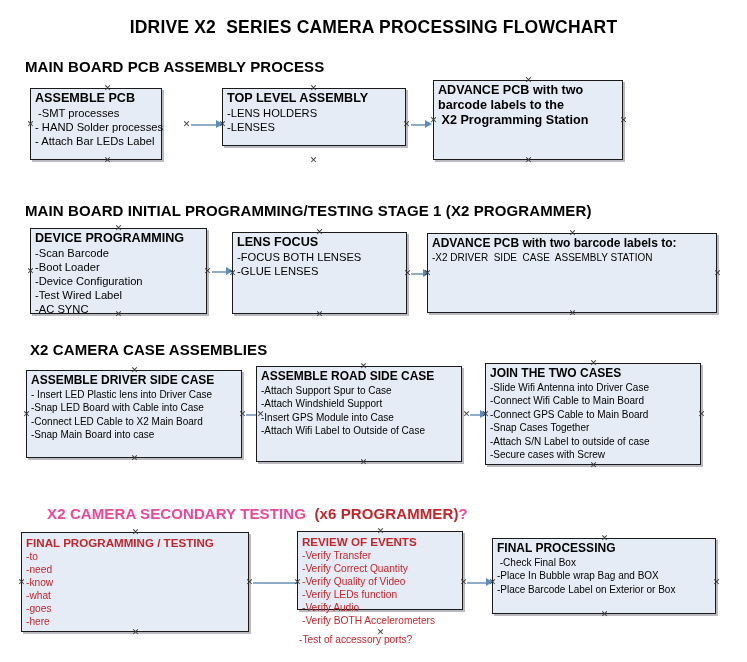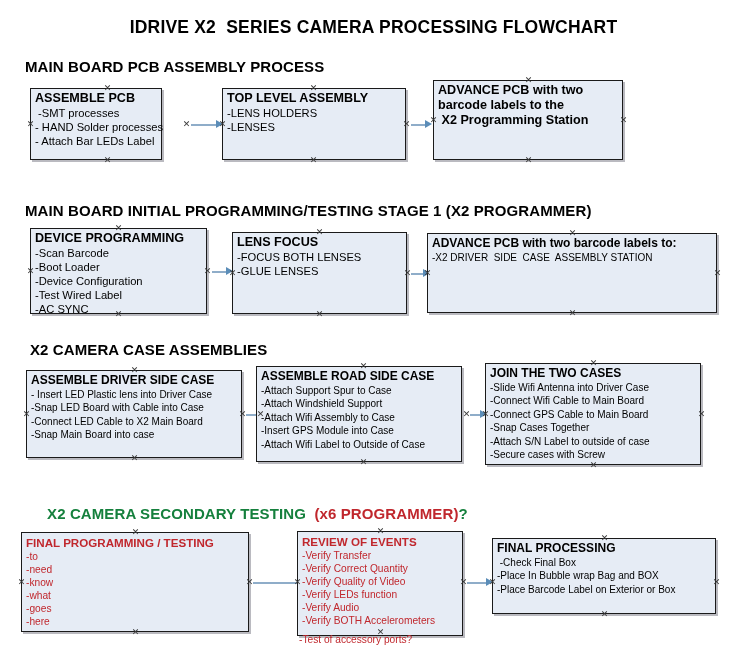--- a/index.html
+++ b/index.html
@@ -34,21 +34,21 @@
   }
 
   .section-head {
     position: absolute;
     font-size: 15px;
     font-weight: bold;
     white-space: pre;
     letter-spacing: .1px;
   }
   .section-head .red-part { color: #c0272d; }
-  .section-head .blk-part { color: #15803d; }
+  .section-head .blk-part { color: #ec4899; }
 
   
   .fbox {
     position: absolute;
     box-sizing: border-box;
     background: #e6ecf5;
     border: 1.2px solid #1a1a1a;
     box-shadow: 2px 2px 0 0 rgba(130,130,140,0.55);
     padding: 2px 0 0 4px;
   }
@@ -124,21 +124,21 @@
     <span class="bl">- Attach Bar LEDs Label</span>
   </div>
   <span class="hx" style="left:103px; top:84px;"></span>
   <span class="hx" style="left:103px; top:156px;"></span>
   <span class="hx" style="left:26px; top:120px;"></span>
   <span class="hx" style="left:182px; top:120px;"></span>
 
   <div class="conn" style="left:191px; top:124px; width:28px;"></div>
   <div class="arrow-head" style="left:216px; top:120px;"></div>
 
-  <div class="fbox" style="left:222px; top:88px; width:184px; height:72px;">
+  <div class="fbox" style="left:222px; top:88px; width:184px; height:58px;">
     <span class="bt">TOP LEVEL ASSEMBLY</span>
     <span class="bl">-LENS HOLDERS</span>
     <span class="bl">-LENSES</span>
   </div>
   <span class="hx" style="left:309px; top:84px;"></span>
   <span class="hx" style="left:309px; top:156px;"></span>
   <span class="hx" style="left:218px; top:120px;"></span>
   <span class="hx" style="left:402px; top:120px;"></span>
 
   <div class="conn" style="left:411px; top:124px; width:16px;"></div>
@@ -208,21 +208,20 @@
   <span class="hx" style="left:22px; top:410px;"></span>
   <span class="hx" style="left:238px; top:410px;"></span>
 
   <div class="conn" style="left:246px; top:414px; width:12px;"></div>
   <div class="arrow-head" style="left:256px; top:410px;"></div>
 
   <div class="fbox small" style="left:256px; top:366px; width:206px; height:96px;">
     <span class="bt">ASSEMBLE ROAD SIDE CASE</span>
     <span class="bl">-Attach Support Spur to Case</span>
     <span class="bl">-Attach Windshield Support</span>
-    <span class="bl">-Attach Wifi Assembly to Case</span>
     <span class="bl">-Insert GPS Module into Case</span>
     <span class="bl">-Attach Wifi Label to Outside of Case</span>
   </div>
   <span class="hx" style="left:359px; top:362px;"></span>
   <span class="hx" style="left:359px; top:458px;"></span>
   <span class="hx" style="left:256px; top:410px;"></span>
   <span class="hx" style="left:462px; top:410px;"></span>
 
   <div class="conn" style="left:470px; top:414px; width:12px;"></div>
   <div class="arrow-head" style="left:480px; top:410px;"></div>
@@ -254,21 +253,21 @@
     <span class="bl">-goes</span>
     <span class="bl">-here</span>
   </div>
   <span class="hx" style="left:131px; top:528px;"></span>
   <span class="hx" style="left:131px; top:628px;"></span>
   <span class="hx" style="left:17px; top:578px;"></span>
   <span class="hx" style="left:245px; top:578px;"></span>
 
   <div class="conn" style="left:253px; top:582px; width:48px;"></div>
 
-  <div class="fbox tiny red" style="left:297px; top:531px; width:166px; height:105px;">
+  <div class="fbox tiny red" style="left:297px; top:531px; width:166px; height:79px;">
     <span class="bt">REVIEW OF EVENTS</span>
     <span class="bl">-Verify Transfer</span>
     <span class="bl">-Verify Correct Quantity</span>
     <span class="bl">-Verify Quality of Video</span>
     <span class="bl">-Verify LEDs function</span>
     <span class="bl">-Verify Audio</span>
     <span class="bl">-Verify BOTH Accelerometers</span>
   </div>
   <div class="overflow-line" style="left:299px; top:633px;">-Test of accessory ports?</div>
   <span class="hx" style="left:376px; top:527px;"></span>

